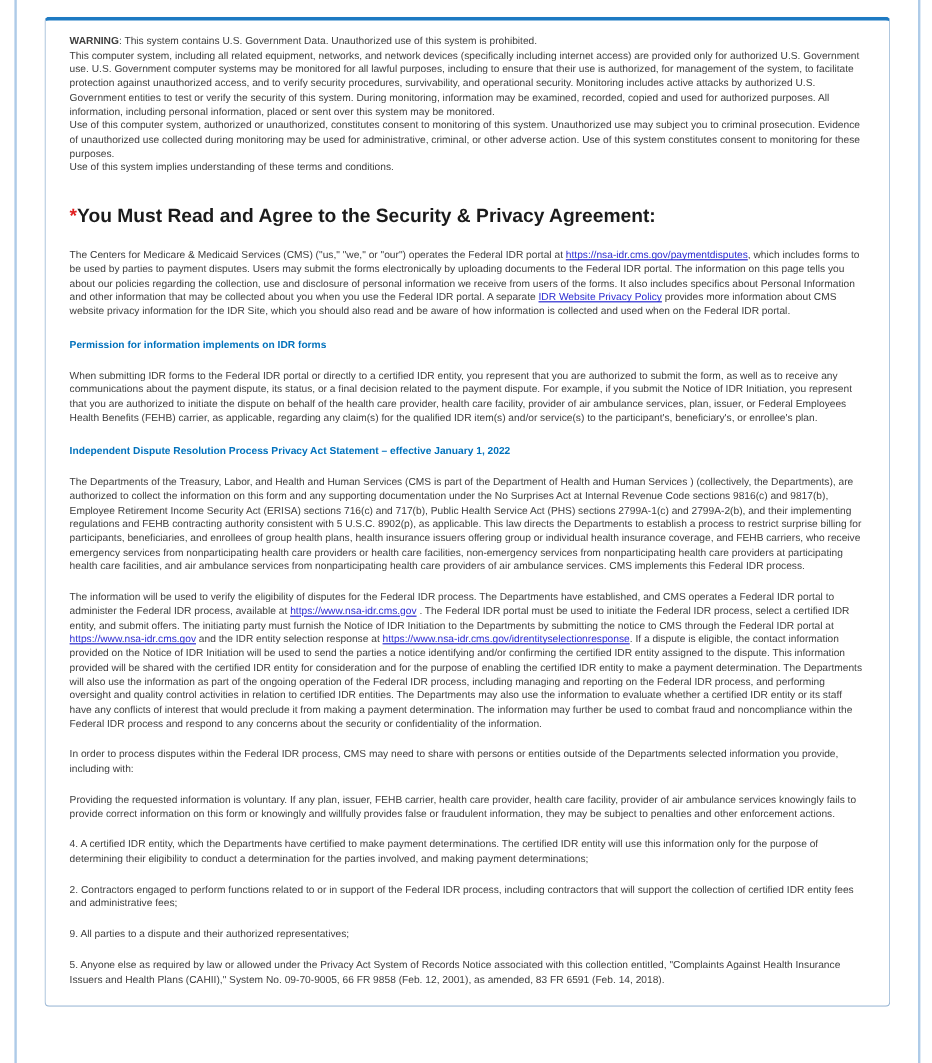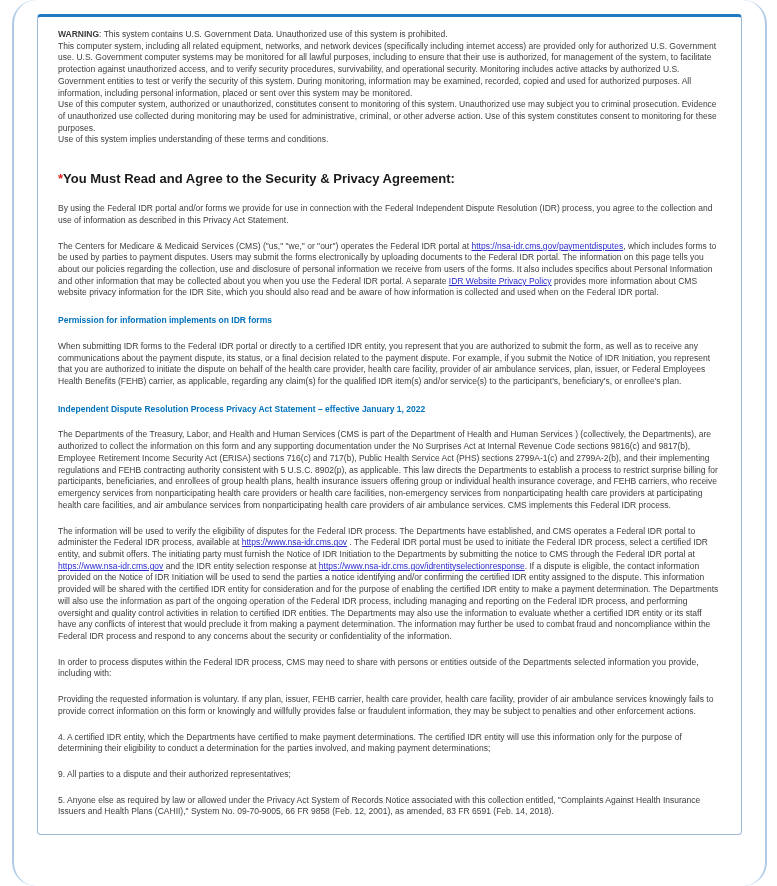--- a/index.html
+++ b/index.html
@@ -11,38 +11,37 @@
     overflow: hidden;
     font-family: "Liberation Sans", "DejaVu Sans", sans-serif;
   }
   .page-frame {
     position: absolute;
     top: 0; bottom: 0;
     left: 12px; right: 10px;
     border-left: 2px solid var(--frame-border, #aecbe8);
     border-right: 2px solid var(--frame-border, #aecbe8);
     box-sizing: border-box;
-    border-radius: 24px;
   }
   .content-box {
     margin: 14px 23px 0 23px;
     border: 1px solid var(--panel-border, #9db9d6);
     border-top: 3px solid var(--accent-blue, #1e7ac2);
     border-radius: 4px;
     padding: 12px 20px 2px 20px;
     background: #ffffff;
   }
   .blk {
     font-size: 8.5px;
     line-height: 1.38;
     color: var(--body-text, #3d3d3d);
     margin: 0 0 14px 0;
   }
   .blk.heading {
-    font-size: 13px;
+    font-size: 16px;
     font-weight: bold;
     color: #1b1b1b;
     margin: 24px 0 15px 0;
   }
   .blk.subheading {
     font-weight: bold;
     color: var(--section-heading-blue, #0071bc);
     margin: 16px 0 14px 0;
   }
   .blk .bold { font-weight: bold; }
@@ -54,28 +53,28 @@
   }
 </style>
 </head>
 <body>
 
 <div class="page-frame">
   <div class="content-box">
     <div>
         <p class="blk p"><span class="bold">WARNING</span><span>: This system contains U.S. Government Data. Unauthorized use of this system is prohibited.</span><br><span>This computer system, including all related equipment, networks, and network devices (specifically including internet access) are provided only for authorized U.S. Government use. U.S. Government computer systems may be monitored for all lawful purposes, including to ensure that their use is authorized, for management of the system, to facilitate protection against unauthorized access, and to verify security procedures, survivability, and operational security. Monitoring includes active attacks by authorized U.S. Government entities to test or verify the security of this system. During monitoring, information may be examined, recorded, copied and used for authorized purposes. All information, including personal information, placed or sent over this system may be monitored.</span><br><span>Use of this computer system, authorized or unauthorized, constitutes consent to monitoring of this system. Unauthorized use may subject you to criminal prosecution. Evidence of unauthorized use collected during monitoring may be used for administrative, criminal, or other adverse action. Use of this system constitutes consent to monitoring for these purposes.</span><br><span>Use of this system implies understanding of these terms and conditions.</span></p>
         <h2 class="blk heading"><span class="red">*</span><span>You Must Read and Agree to the Security &amp; Privacy Agreement:</span></h2>
-        <p class="blk p"><span>By using the Federal IDR portal and/or forms we provide for use in connection with the Federal Independent Dispute Resolution (IDR) process, you agree to the collection and use of information as described in this Privacy Act Statement.</span></p>
         <p class="blk p"><span>The Centers for Medicare &amp; Medicaid Services (CMS) ("us," "we," or "our") operates the Federal IDR portal at </span><a href="#">https://nsa-idr.cms.gov/paymentdisputes</a><span>, which includes forms to be used by parties to payment disputes. Users may submit the forms electronically by uploading documents to the Federal IDR portal. The information on this page tells you about our policies regarding the collection, use and disclosure of personal information we receive from users of the forms. It also includes specifics about Personal Information and other information that may be collected about you when you use the Federal IDR portal. A separate </span><a href="#">IDR Website Privacy Policy</a><span> provides more information about CMS website privacy information for the IDR Site, which you should also read and be aware of how information is collected and used when on the Federal IDR portal.</span></p>
         <h3 class="blk subheading"><span>Permission for information implements on IDR forms</span></h3>
         <p class="blk p"><span>When submitting IDR forms to the Federal IDR portal or directly to a certified IDR entity, you represent that you are authorized to submit the form, as well as to receive any communications about the payment dispute, its status, or a final decision related to the payment dispute. For example, if you submit the Notice of IDR Initiation, you represent that you are authorized to initiate the dispute on behalf of the health care provider, health care facility, provider of air ambulance services, plan, issuer, or Federal Employees Health Benefits (FEHB) carrier, as applicable, regarding any claim(s) for the qualified IDR item(s) and/or service(s) to the participant's, beneficiary's, or enrollee's plan.</span></p>
         <h3 class="blk subheading"><span>Independent Dispute Resolution Process Privacy Act Statement – effective January 1, 2022</span></h3>
         <p class="blk p"><span>The Departments of the Treasury, Labor, and Health and Human Services (CMS is part of the Department of Health and Human Services ) (collectively, the Departments), are authorized to collect the information on this form and any supporting documentation under the No Surprises Act at Internal Revenue Code sections 9816(c) and 9817(b), Employee Retirement Income Security Act (ERISA) sections 716(c) and 717(b), Public Health Service Act (PHS) sections 2799A-1(c) and 2799A-2(b), and their implementing regulations and FEHB contracting authority consistent with 5 U.S.C. 8902(p), as applicable. This law directs the Departments to establish a process to restrict surprise billing for participants, beneficiaries, and enrollees of group health plans, health insurance issuers offering group or individual health insurance coverage, and FEHB carriers, who receive emergency services from nonparticipating health care providers or health care facilities, non-emergency services from nonparticipating health care providers at participating health care facilities, and air ambulance services from nonparticipating health care providers of air ambulance services. CMS implements this Federal IDR process.</span></p>
         <p class="blk p"><span>The information will be used to verify the eligibility of disputes for the Federal IDR process.  The Departments have established, and CMS operates a Federal IDR portal to administer the Federal IDR process, available at </span><a href="#">https://www.nsa-idr.cms.gov</a><span> . The Federal IDR portal must be used to initiate the Federal IDR process, select a certified IDR entity, and submit offers. The initiating party must furnish the Notice of IDR Initiation to the Departments by submitting the notice to CMS through the Federal IDR portal at </span><a href="#">https://www.nsa-idr.cms.gov</a><span> and the IDR entity selection response at </span><a href="#">https://www.nsa-idr.cms.gov/idrentityselectionresponse</a><span>. If a dispute is eligible, the contact information provided on the Notice of IDR Initiation will be used to send the parties a notice identifying and/or confirming the certified IDR entity assigned to the dispute. This information provided will be shared with the certified IDR entity for consideration and for the purpose of enabling the certified IDR entity to make a payment determination. The Departments will also use the information as part of the ongoing operation of the Federal IDR process, including managing and reporting on the Federal IDR process, and performing oversight and quality control activities in relation to certified IDR entities. The Departments may also use the information to evaluate whether a certified IDR entity or its staff have any conflicts of interest that would preclude it from making a payment determination. The information may further be used to combat fraud and noncompliance within the Federal IDR process and respond to any concerns about the security or confidentiality of the information.</span></p>
         <p class="blk p"><span>In order to process disputes within the Federal IDR process, CMS may need to share with persons or entities outside of the Departments selected information you provide, including with:</span></p>
         <p class="blk p"><span>Providing the requested information is voluntary. If any plan, issuer, FEHB carrier, health care provider, health care facility, provider of air ambulance services knowingly fails to provide correct information on this form or knowingly and willfully provides false or fraudulent information, they may be subject to penalties and other enforcement actions.</span></p>
         <p class="blk p"><span>4. A certified IDR entity, which the Departments have certified to make payment determinations. The certified IDR entity will use this information only for the purpose of determining their eligibility to conduct a determination for the parties involved, and making payment determinations;</span></p>
+        <p class="blk p"><span>2. Contractors engaged to perform functions related to or in support of the Federal IDR process, including contractors that will support the collection of certified IDR entity fees and administrative fees;</span></p>
         <p class="blk p"><span>9. All parties to a dispute and their authorized representatives;</span></p>
         <p class="blk p"><span>5. Anyone else as required by law or allowed under the Privacy Act System of Records Notice associated with this collection entitled, "Complaints Against Health Insurance Issuers and Health Plans (CAHII)," System No. 09-70-9005, 66 FR 9858 (Feb. 12, 2001), as amended, 83 FR 6591 (Feb. 14, 2018).</span></p>
       </div>
   </div>
 
 </div>
 
 </body></html>

